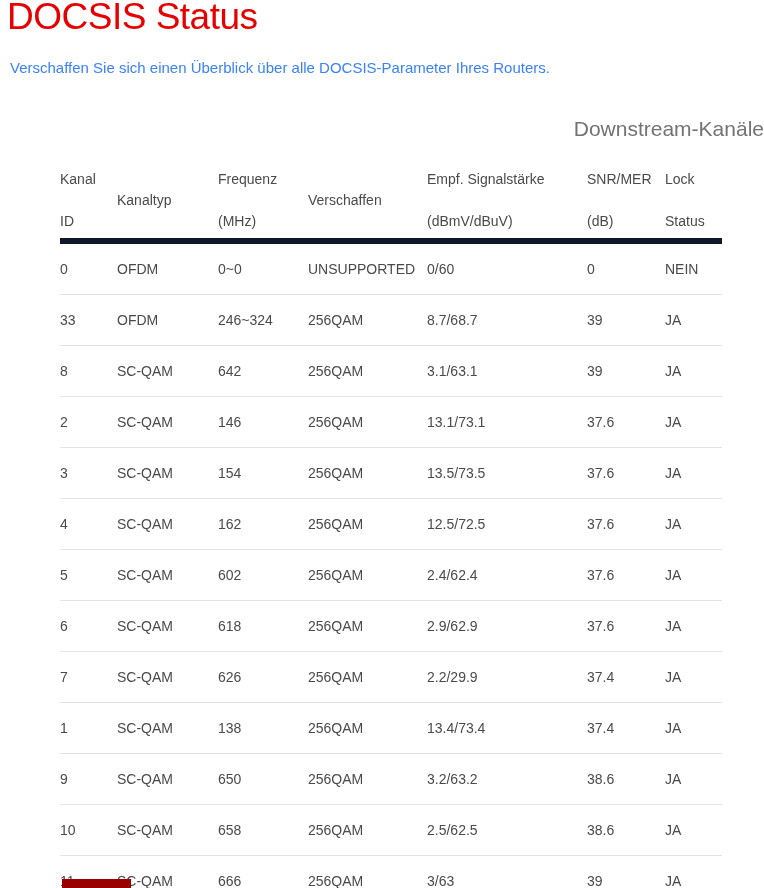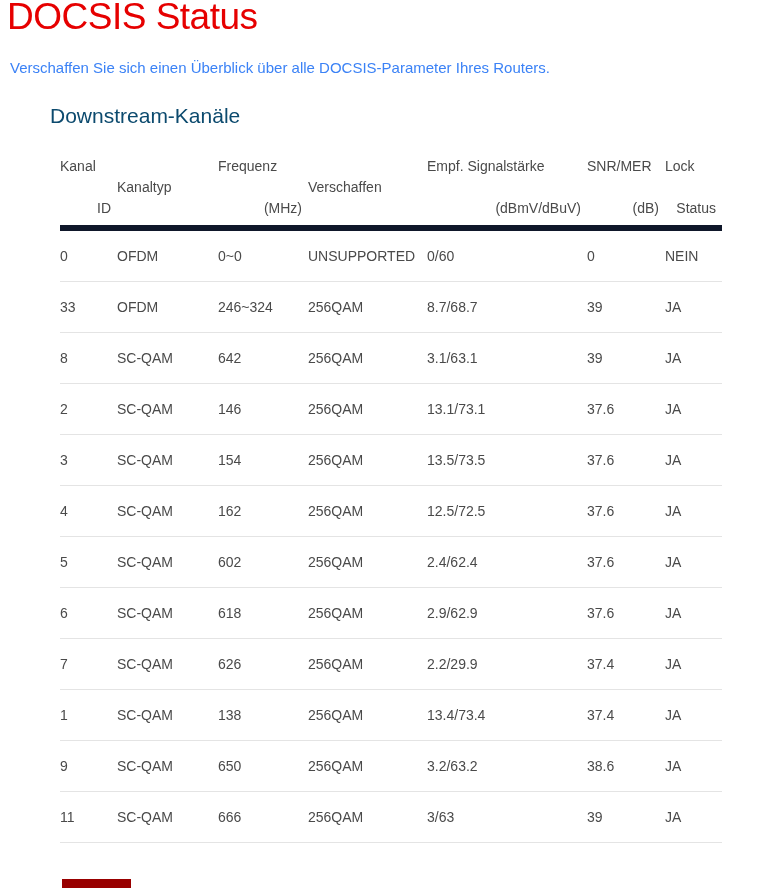--- a/index.html
+++ b/index.html
@@ -26,25 +26,26 @@
   .page-subtitle {
     margin: 20px 0 0 10px;
     font-size: 15px;
     line-height: 1.2;
     color: #3b82f6;
   }
   .section {
     margin-left: 50px;
   }
   .section-heading {
-    margin: 26px 0 0 0;
+    margin: 39px 0 0 0;
     font-size: 21px;
     line-height: 1.2;
     font-weight: normal;
-    color: #0c4a6e;
+    color: #737373;
+    text-align: right;
   }
   table.channels {
     margin: 20px 0 0 10px;
     width: 662px;
     border-collapse: collapse;
     table-layout: fixed;
     font-size: 14px;
     color: #4a4a4a;
   }
   table.channels col.c0 { width: 57px; }
@@ -57,21 +58,20 @@
   table.channels th {
     font-weight: normal;
     text-align: left;
     vertical-align: middle;
     height: 76px;
     padding: 0 6px 0 0;
     border-bottom: 6px solid #0f172a;
   }
   table.channels th .hline + .hline {
     margin-top: 26px;
-    text-align: right;
   }
   table.channels td {
     height: 50px;
     padding: 0 6px 0 0;
     vertical-align: middle;
     border-bottom: 1px solid #e4e4e4;
   }
   .partial-red-bar {
     position: absolute;
     left: 62px;
@@ -225,20 +225,29 @@
         <tr>
           <td>9</td>
           <td>SC-QAM</td>
           <td>650</td>
           <td>256QAM</td>
           <td>3.2/63.2</td>
           <td>38.6</td>
           <td>JA</td>
         </tr>
         <tr>
+          <td>10</td>
+          <td>SC-QAM</td>
+          <td>658</td>
+          <td>256QAM</td>
+          <td>2.5/62.5</td>
+          <td>38.6</td>
+          <td>JA</td>
+        </tr>
+        <tr>
           <td>11</td>
           <td>SC-QAM</td>
           <td>666</td>
           <td>256QAM</td>
           <td>3/63</td>
           <td>39</td>
           <td>JA</td>
         </tr>
       </tbody>
   </table>

